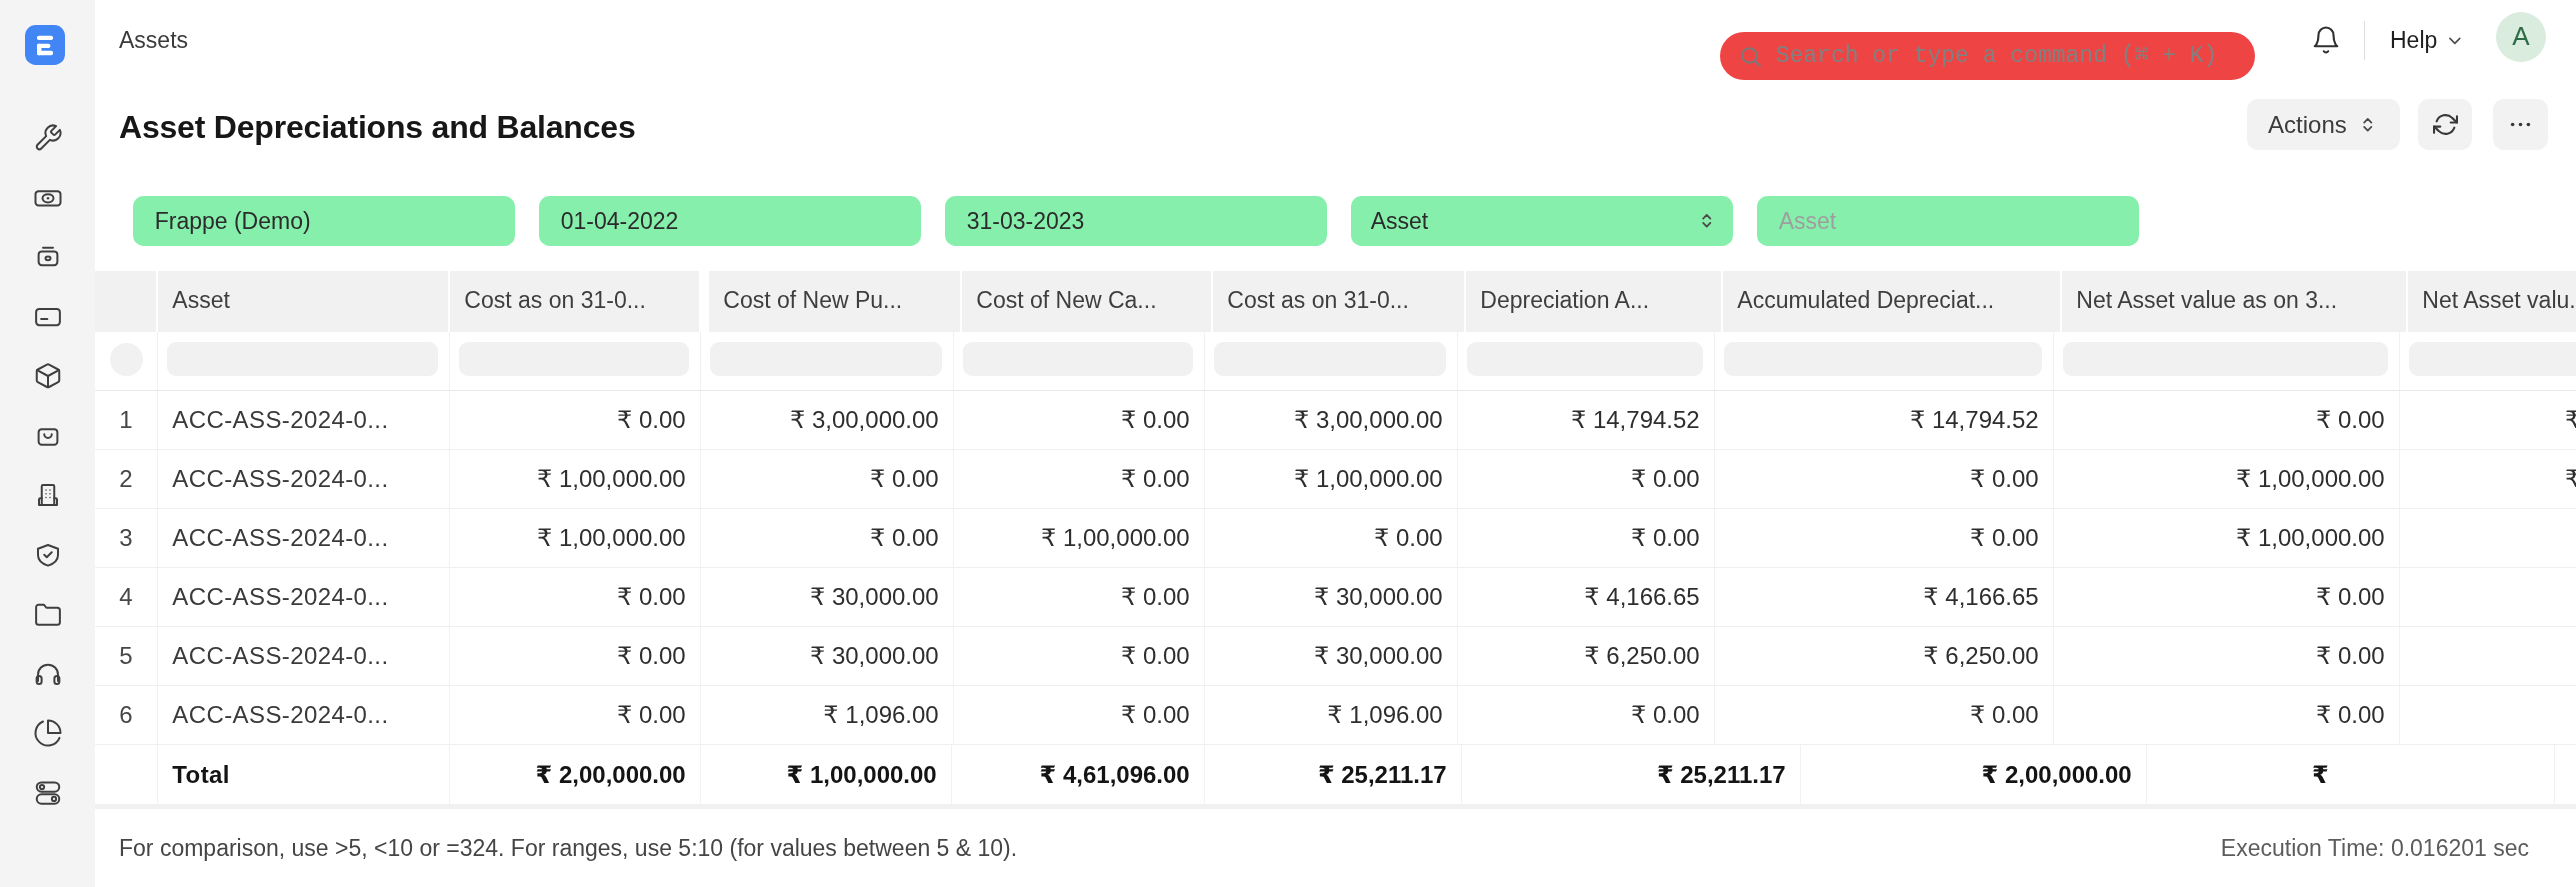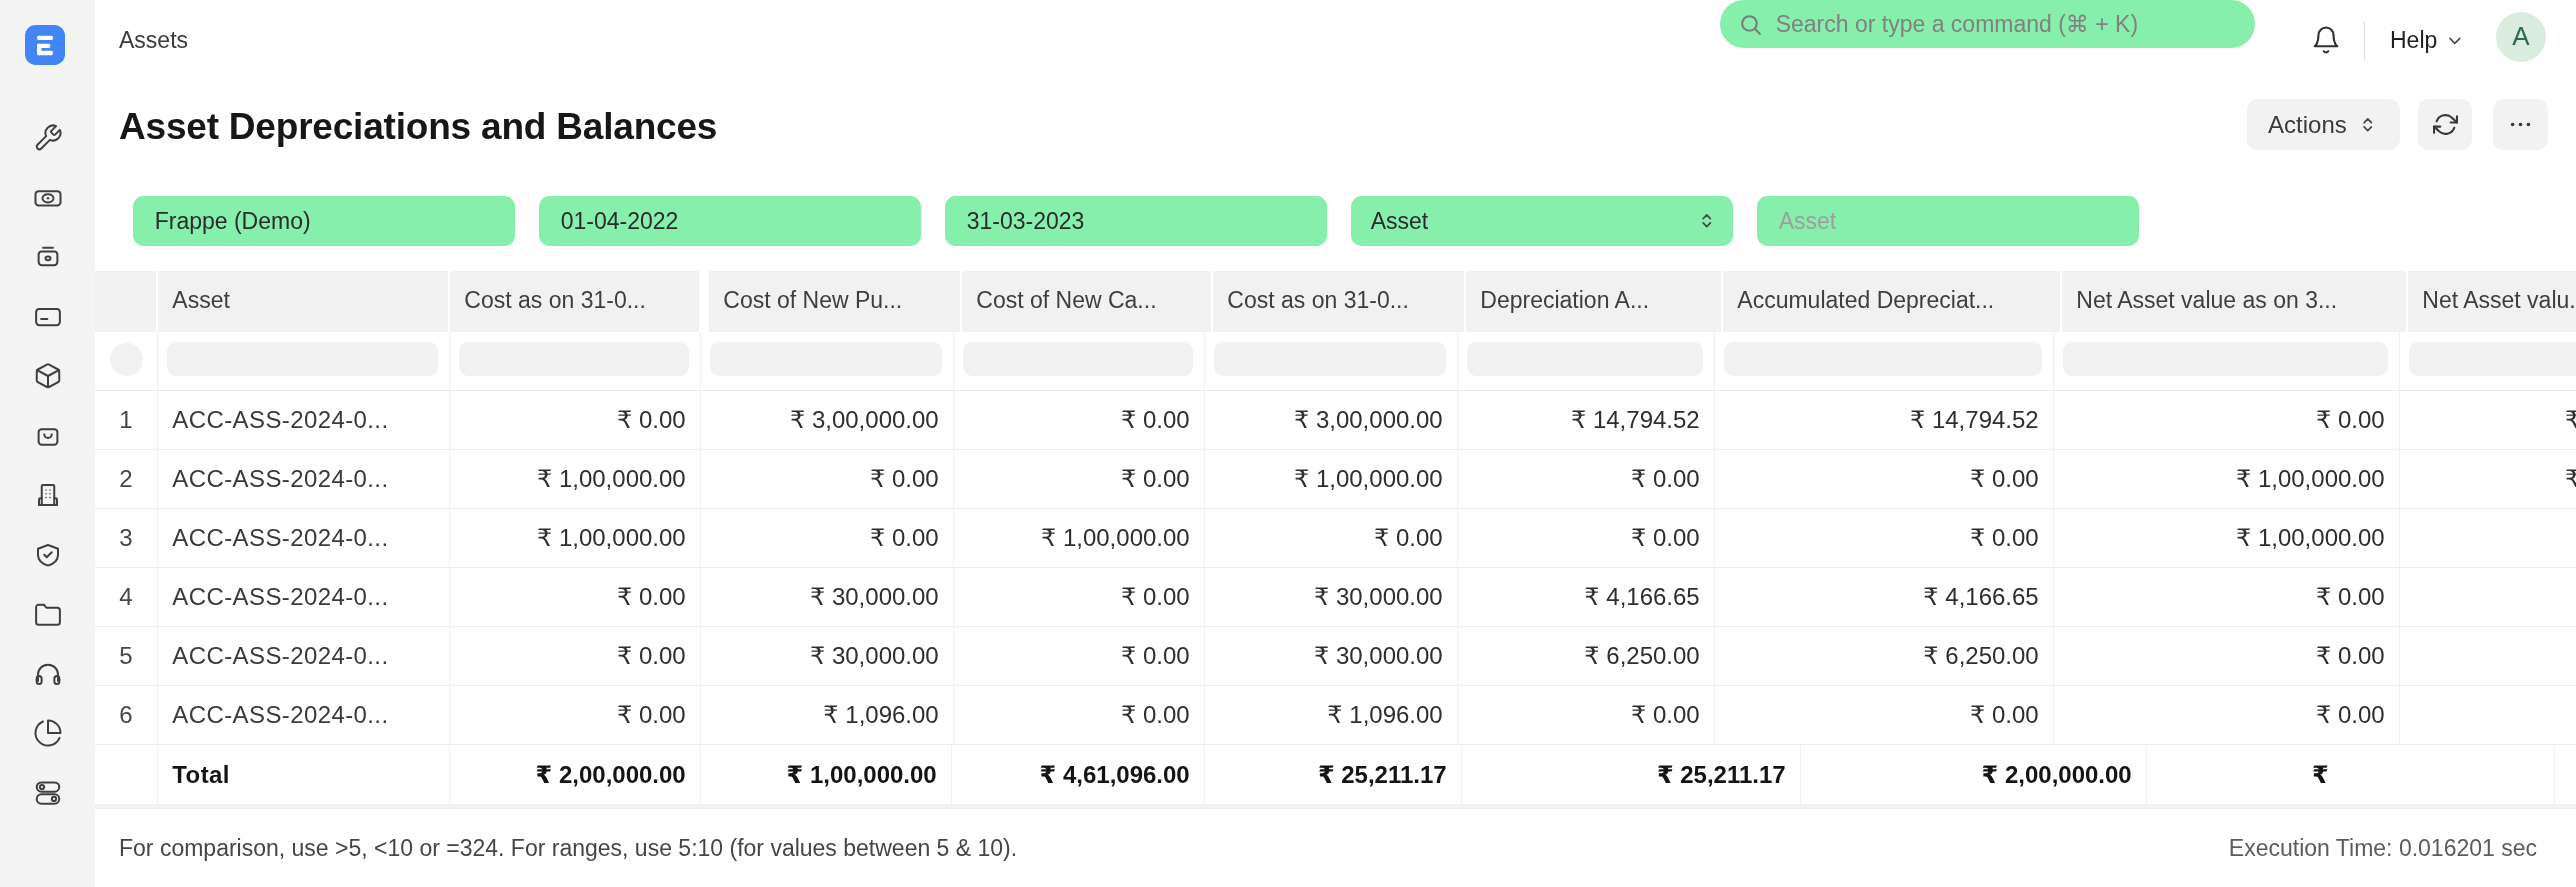--- a/index.html
+++ b/index.html
@@ -8,36 +8,36 @@
           -webkit-font-smoothing:antialiased;}
   
   .sidebar{position:absolute;left:0;top:0;width:95px;height:887px;background:#f4f4f5;border-right:0.9px solid #ececec;}
   .logo{position:absolute;left:25px;top:25px;width:40px;height:40px;border-radius:10.7px;background:#4285f4;cursor:pointer;}
   .side-icons{position:absolute;left:0;top:123px;width:95px;display:flex;flex-direction:column;align-items:center;gap:29.5px;}
   .side-icon{width:30px;height:30px;display:flex;align-items:center;justify-content:center;cursor:pointer;}
   .side-icon svg{width:30px;height:30px;stroke:#3f3f3f;stroke-width:1.6;fill:none;stroke-linecap:round;stroke-linejoin:round;}
   
   .navbar{position:absolute;left:95px;top:0;right:0;height:81px;border-bottom:0.9px solid #ebebeb;background:#fff;}
   .breadcrumb{position:absolute;left:24px;top:0;height:81px;line-height:81px;font-size:23px;color:#3b3b3b;cursor:pointer;}
-  .search-pill{position:absolute;left:1625px;top:0;width:535px;height:48px;border-radius:24px;background:#86efac;display:flex;align-items:center;}
+  .search-pill{position:absolute;left:1625px;top:32px;width:535px;height:48px;border-radius:24px;background:#ef4444;display:flex;align-items:center;font-family:Liberation Mono, monospace;}
   .search-pill svg{width:25px;height:25px;margin-left:18px;stroke:#7a7a7a;stroke-width:2;fill:none;stroke-linecap:round;}
   .search-pill input{flex:1;margin:0 18px 0 10.7px;border:none;outline:none;background:transparent;font:inherit;font-size:23px;color:#2b2b2b;}
   .search-pill input::placeholder{color:#818181;}
   .bell{position:absolute;left:2216px;top:25px;width:30px;height:30px;cursor:pointer;}
   .bell svg{width:30px;height:30px;stroke:#303030;stroke-width:1.7;fill:none;stroke-linecap:round;stroke-linejoin:round;}
   .nav-divider{position:absolute;left:2269px;top:20.6px;width:0.9px;height:39px;background:#dddddd;}
   .help{position:absolute;left:2295px;top:0;height:81px;display:flex;align-items:center;gap:7.2px;cursor:pointer;}
   .help span{font-size:23px;color:#1f1f1f;}
   .help svg{width:19.7px;height:19.7px;stroke:#4c4c4c;stroke-width:2;fill:none;stroke-linecap:round;stroke-linejoin:round;}
   .avatar{position:absolute;left:2401px;top:11.6px;width:50px;height:50px;border-radius:50%;background:#d9ecdd;
           display:flex;align-items:center;justify-content:center;font-size:26px;color:#2e6b47;cursor:pointer;}
   
   .titlebar{position:absolute;left:95px;top:81px;right:0;height:92px;border-bottom:0.9px solid #ebebeb;background:#fff;}
   .page-title{position:absolute;left:24px;top:0;height:92px;display:flex;align-items:center;
-              font-size:37px;font-weight:700;color:#171717;letter-spacing:-0.2px;}
+              font-size:32px;font-weight:700;color:#171717;letter-spacing:-0.2px;}
   .btn{position:absolute;top:18px;height:51px;border-radius:10.7px;background:#f2f2f3;display:flex;align-items:center;justify-content:center;cursor:pointer;}
   .actions-btn{left:2152px;width:153px;gap:10.7px;}
   .actions-btn span{font-size:24px;color:#3b3b3b;}
   .btn svg{fill:none;stroke-linecap:round;stroke-linejoin:round;}
   .updown{width:21.5px;height:21.5px;stroke:#4a4a4a;stroke-width:2;}
   .refresh-btn{left:2323px;width:54px;}
   .refresh-btn svg{width:25px;height:25px;stroke:#383838;stroke-width:2;}
   .more-btn{left:2398px;width:55px;}
   .more-btn svg{width:27px;height:27px;}
   
@@ -63,21 +63,21 @@
   .dcell{box-sizing:border-box;border-right:0.9px solid #f2f2f3;flex:0 0 auto;font-size:24px;color:#2e2e2e;
          display:flex;align-items:center;white-space:nowrap;overflow:hidden;}
   .dcell.idx{justify-content:center;color:#474747;}
   .dcell.left{padding-left:14.3px;color:#3a3a3a;letter-spacing:0.4px;}
   .dcell.num{justify-content:flex-end;padding-right:14.3px;}
   .dcell.partial{padding-left:165px;}
   .total-row{border-bottom:none;}
   .total-row .dcell{font-weight:700;color:#141414;}
   
   .gap-strip{position:absolute;left:95px;top:804px;right:0;height:4.5px;background:#f1f1f2;}
-  .footer{position:absolute;left:95px;top:809px;right:8px;height:79px;background:#fff;display:flex;align-items:center;justify-content:space-between;
+  .footer{position:absolute;left:95px;top:809px;right:16px;height:79px;background:#fff;display:flex;align-items:center;justify-content:space-between;
           padding:0 31px 0 24px;box-sizing:border-box;gap:24px;}
   .hint{font-size:23px;color:#454545;}
   .exec-time{font-size:23px;color:#5c5c5c;}
 </style>
 </head>
 <body>
 
 <div class="screen">
 
   <div class="sidebar">

